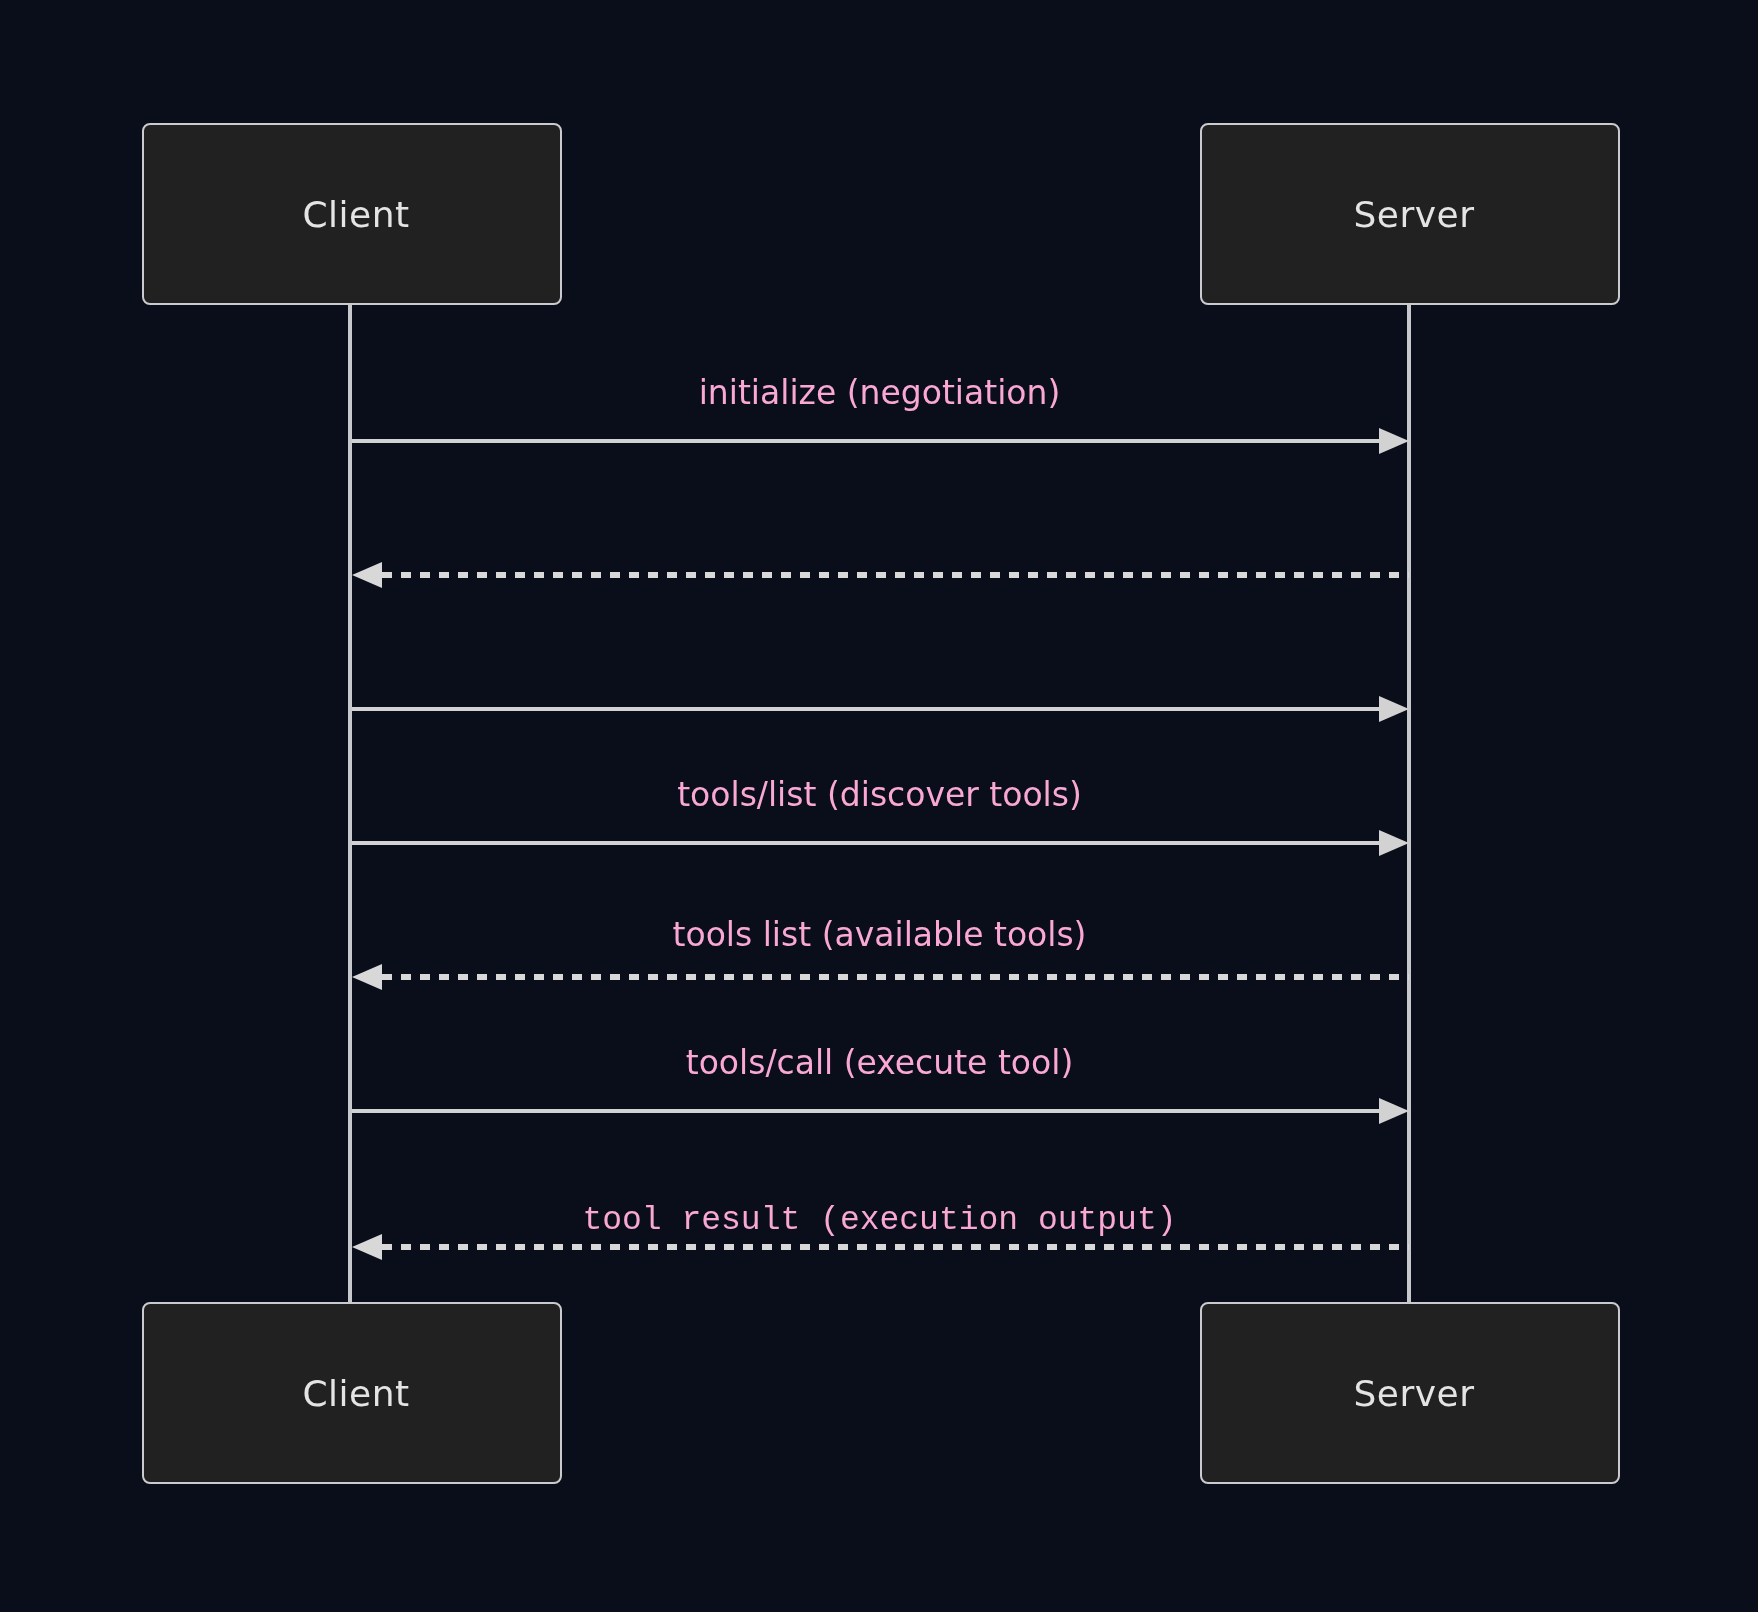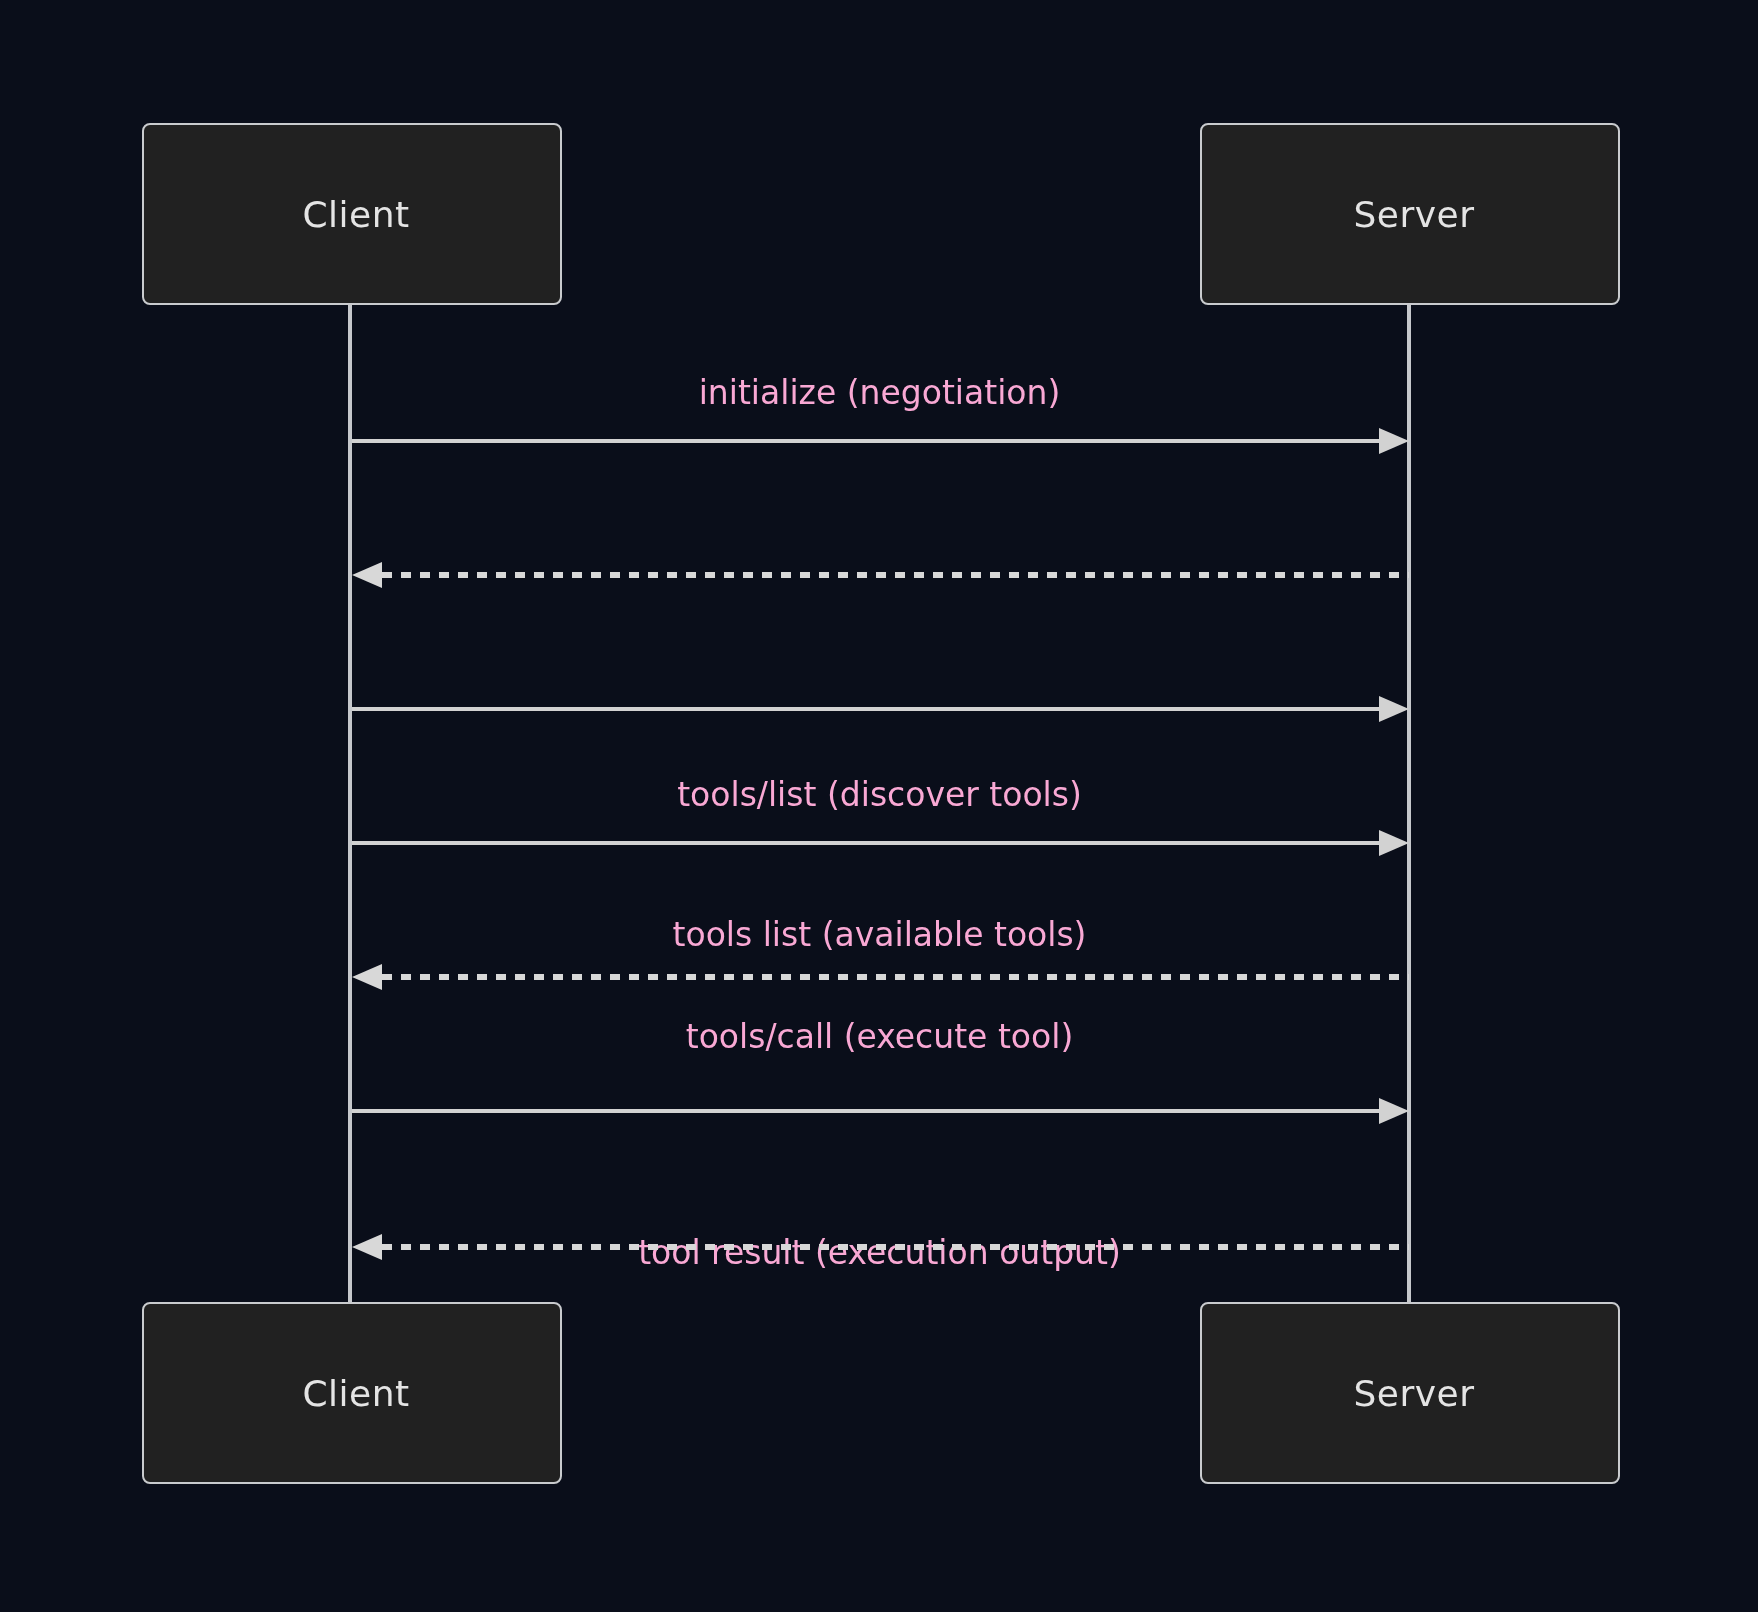--- a/index.html
+++ b/index.html
@@ -96,22 +96,22 @@
     border-bottom: 13px solid transparent;
     border-right: 30px solid #d8d8d8;
   }
 
   
   .arrow-0 { top: 427px; }  .label-0 { top: 373px; }
   .arrow-1 { top: 561px; }  .label-1 { top: 507px; }
   .arrow-2 { top: 695px; }  .label-2 { top: 641px; }
   .arrow-3 { top: 829px; }  .label-3 { top: 775px; }
   .arrow-4 { top: 963px; }  .label-4 { top: 909px; margin-top: 6px; }
-  .arrow-5 { top: 1097px; } .label-5 { top: 1017px; }
-  .arrow-6 { top: 1233px; } .label-6 { top: 1233px; }
+  .arrow-5 { top: 1097px; } .label-5 { top: 1043px; }
+  .arrow-6 { top: 1233px; } .label-6 { top: 1201px; font-family: Liberation Mono, monospace; }
 </style>
 </head>
 <body>
 
 <div class="canvas">
 
   <div class="lifeline lifeline-client"></div>
   <div class="lifeline lifeline-server"></div>
 
   <div class="actor-box box-client-top">

